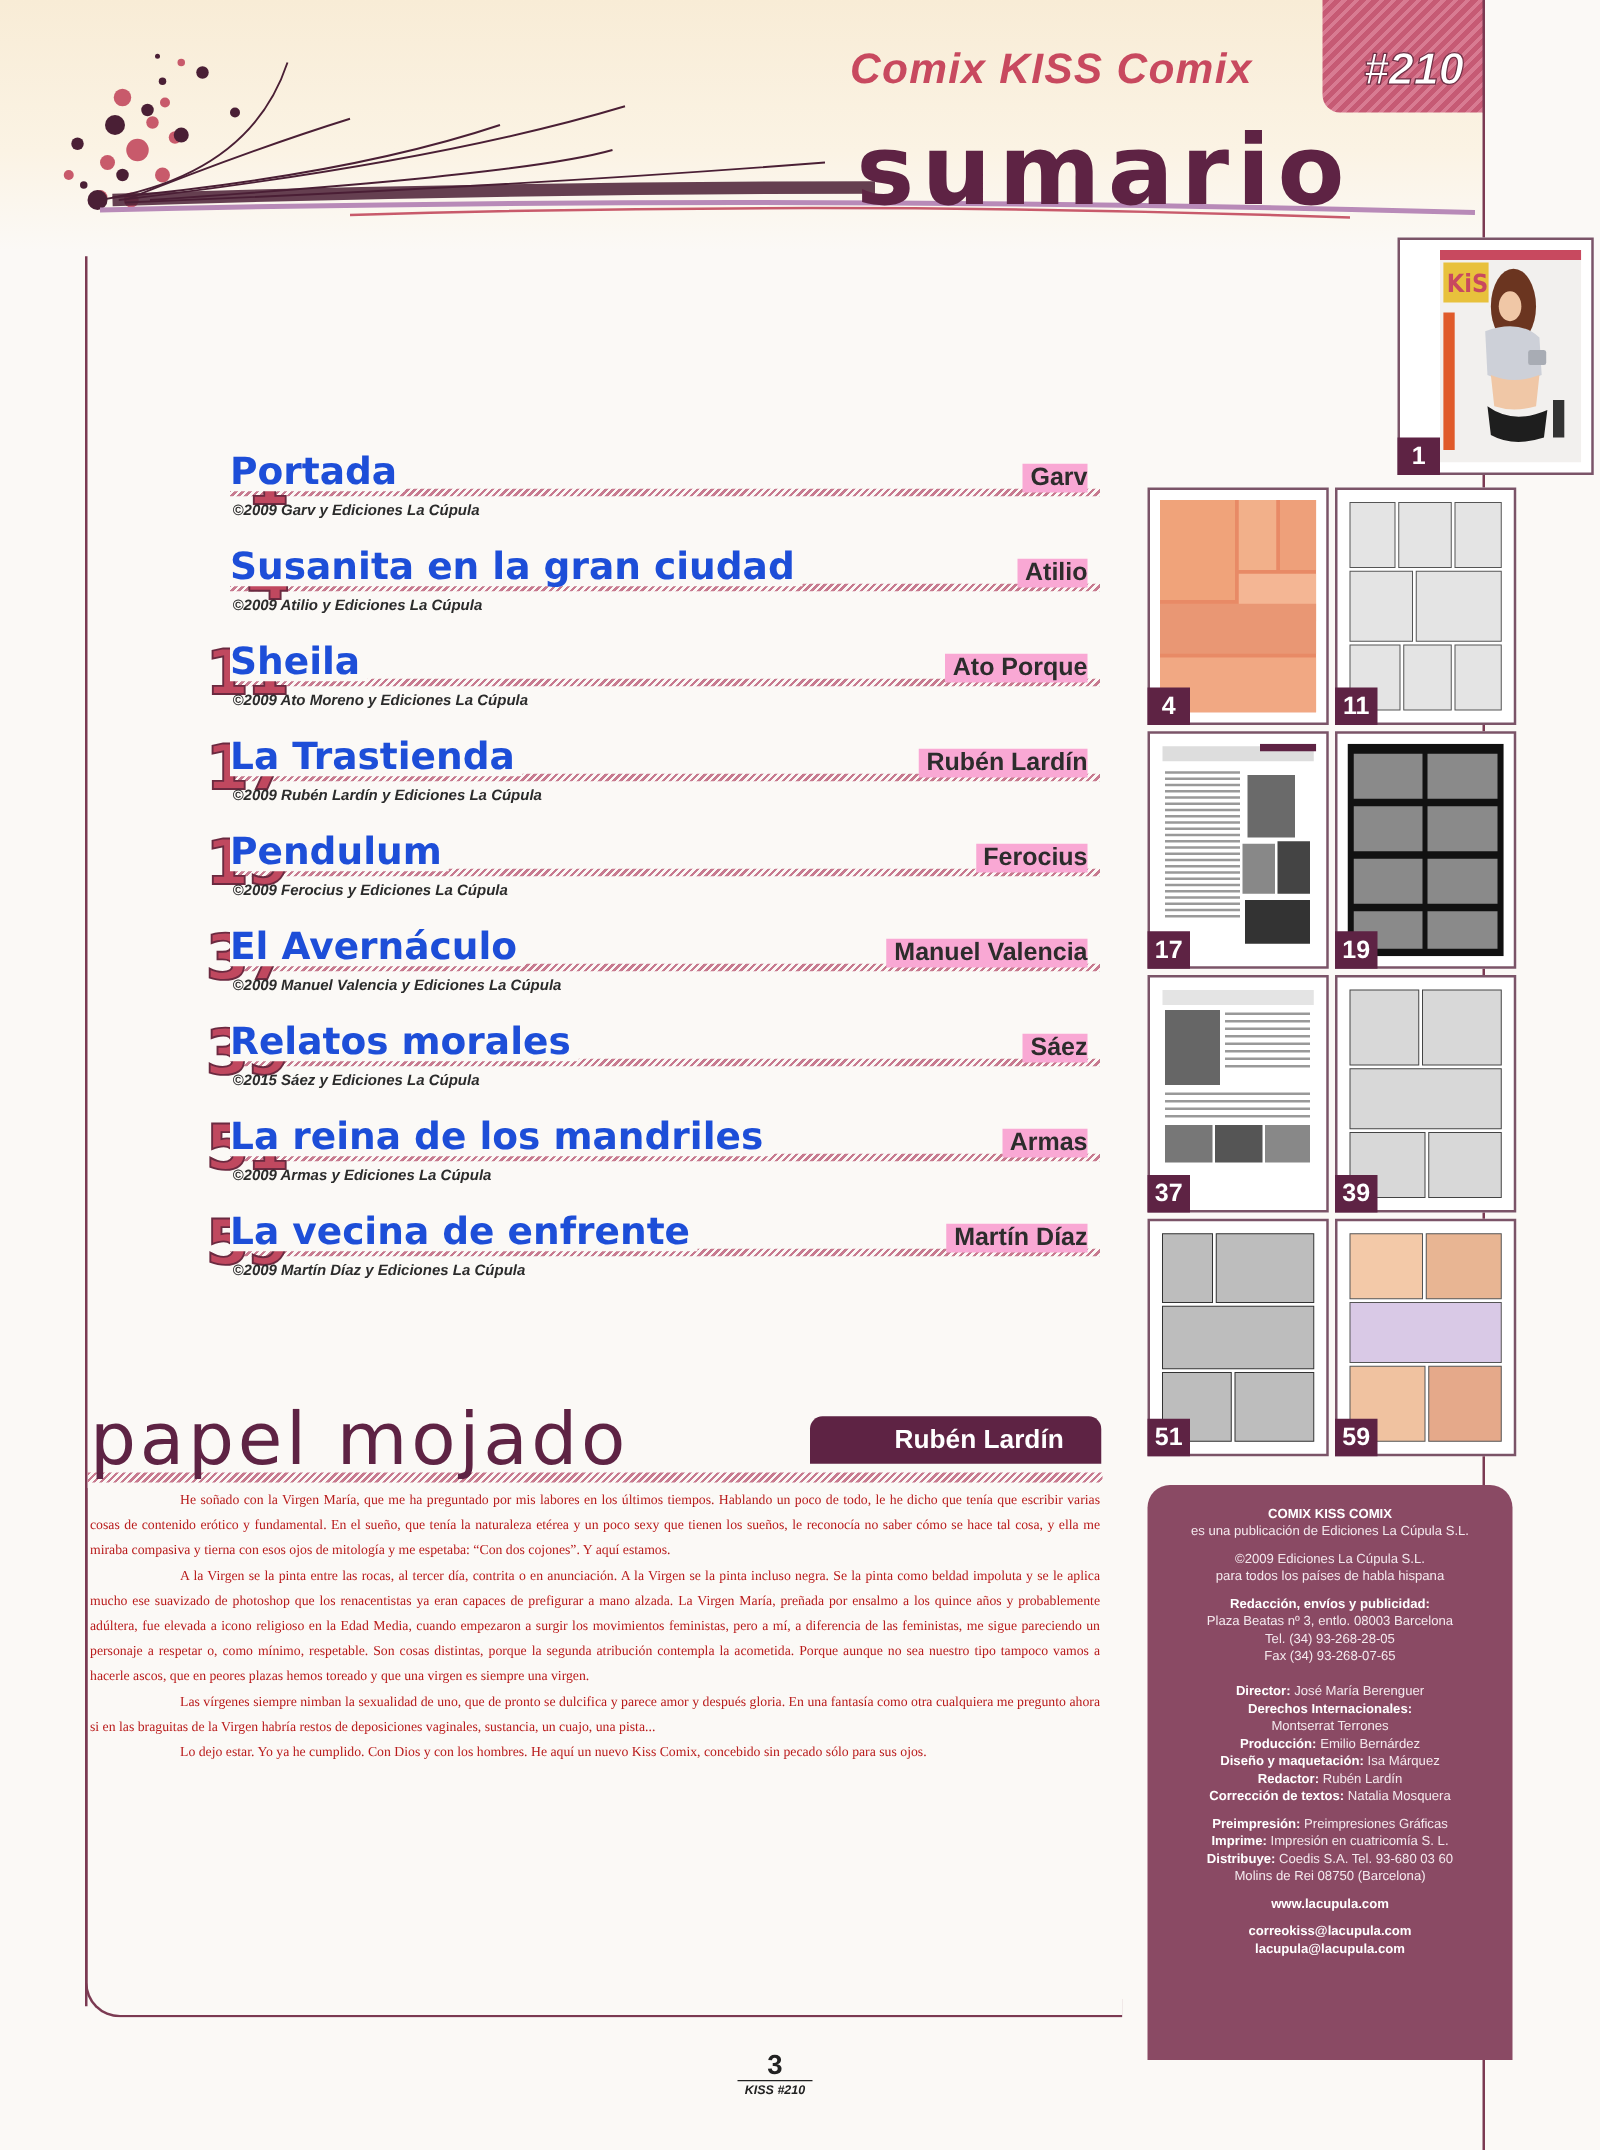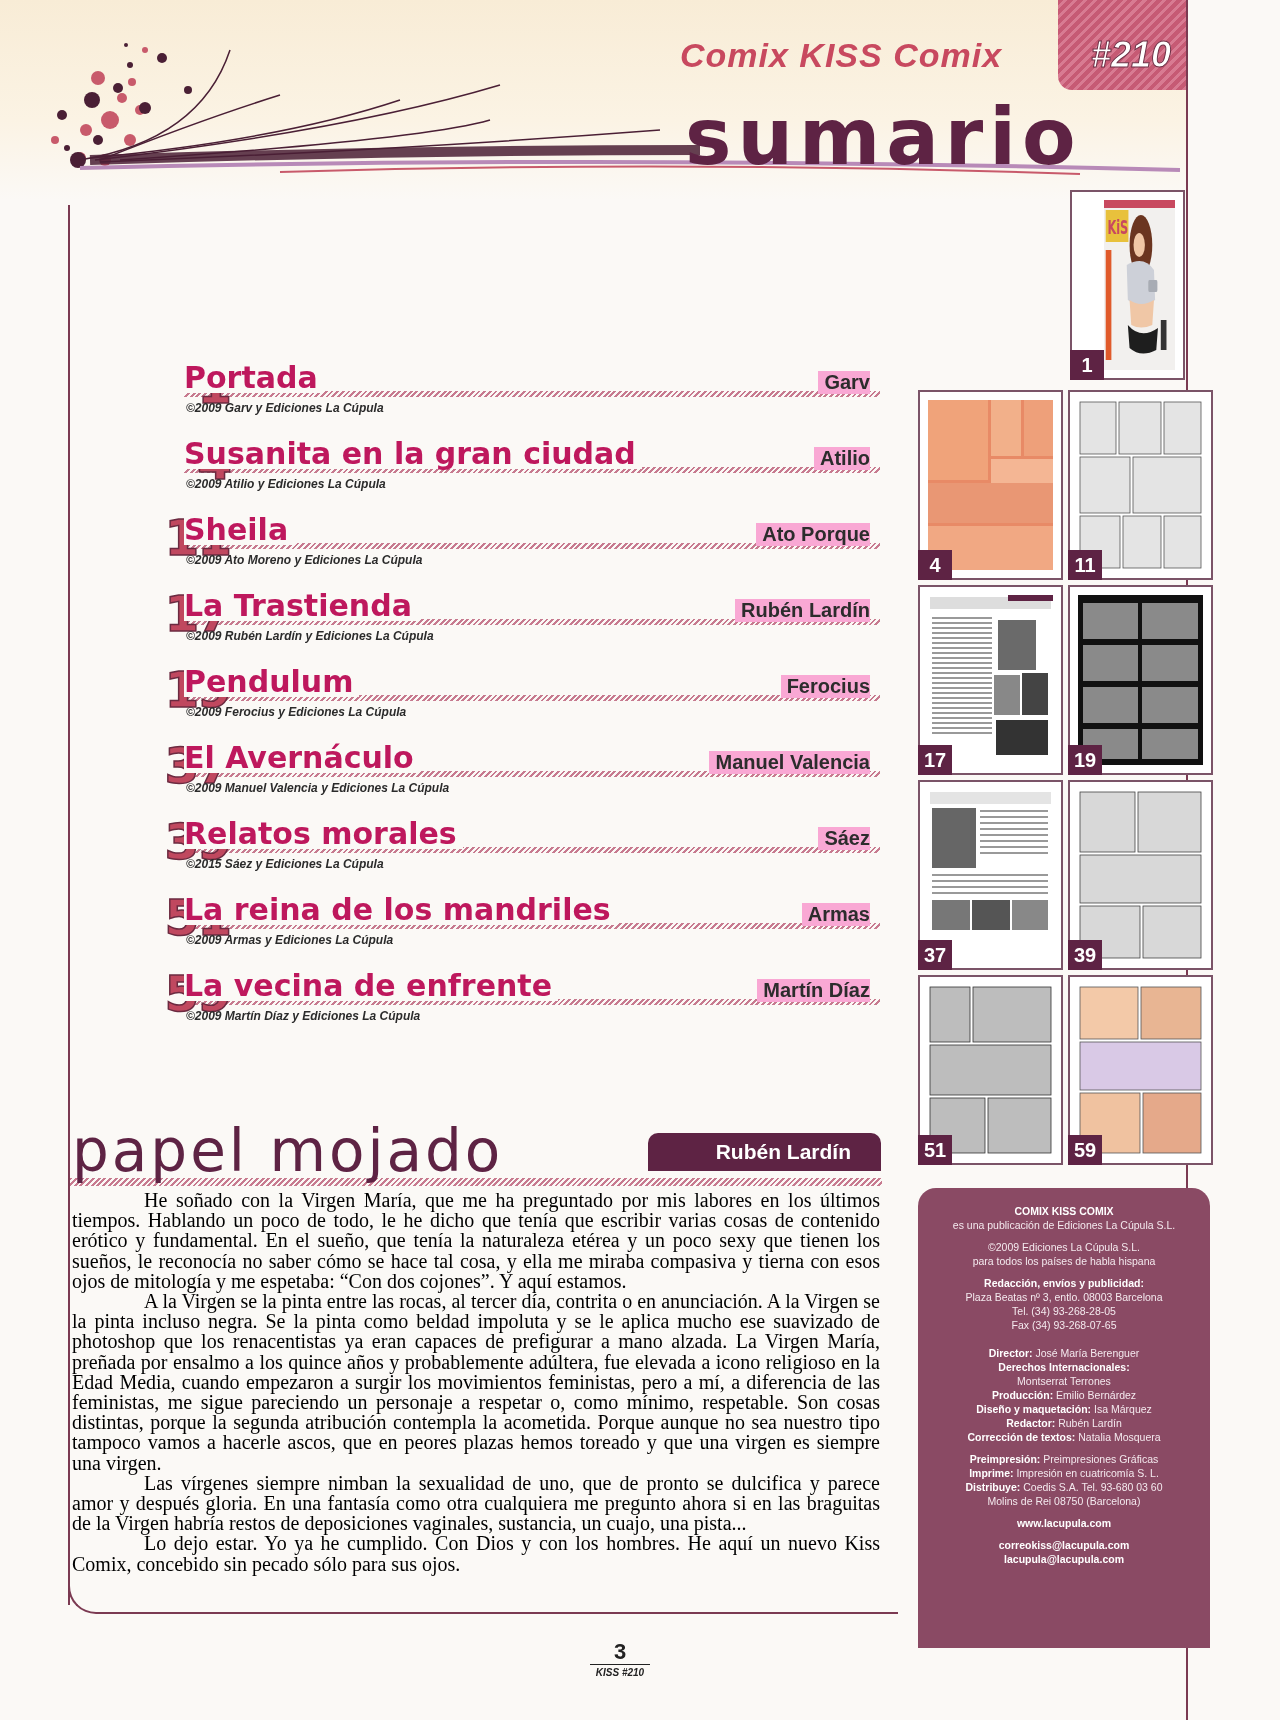--- a/index.html
+++ b/index.html
@@ -20,21 +20,21 @@
     font-style: italic; color: #fff; -webkit-text-stroke: 1px #6d2f45; }
   .page-heading { position: absolute; left: 685px; top: 98px; font-size: 78px; font-weight: bold; color: #5e2344;
     letter-spacing: 6px; line-height: 1; font-family: "DejaVu Sans", sans-serif; }
   .swoosh { position: absolute; left: 80px; top: 150px; width: 1100px; height: 30px; }
 
   
   .toc { position: absolute; left: 70px; top: 365px; width: 810px; }
   .toc-row { position: absolute; left: 0; width: 810px; height: 70px; }
   .toc-num { position: absolute; right: 650px; top: -4px; font-size: 50px; font-weight: bold; color: #c0485f;
     -webkit-text-stroke: 1.5px #6b2a40; font-family: "DejaVu Sans", sans-serif; letter-spacing: -2px; line-height: 1; }
-  .toc-title { position: absolute; left: 114px; top: -2px; font-size: 30px; font-weight: bold; color: #be185d;
+  .toc-title { position: absolute; left: 114px; top: -2px; font-size: 30px; font-weight: bold; color: #1d4ed8;
     font-family: "DejaVu Sans", sans-serif; line-height: 1; background: #fbf9f6; padding-right: 6px; z-index: 2; }
   .toc-line { position: absolute; left: 114px; top: 26px; width: 696px; height: 6px;
     background: repeating-linear-gradient(135deg, #c77a8f 0 2px, transparent 2px 4px); }
   .toc-author { position: absolute; right: 10px; top: 6px; font-size: 20px; font-weight: bold; color: #2c2c2c;
     background: #f9a8d4; padding-left: 6px; z-index: 2; }
   .toc-credit { position: absolute; left: 116px; top: 36px; font-size: 12px; font-style: italic; font-weight: bold; color: #2b2b2b; text-align: right; }
 
   
   .thumb { position: absolute; width: 128px; height: 180px; background: #fff; border: 2px solid #7b5468; padding: 8px; }
   .thumb-art { width: 100%; height: 100%; }
@@ -43,21 +43,21 @@
 
   
   .pm-title { position: absolute; left: 72px; top: 1122px; font-size: 58px; color: #5e2344; font-family: "DejaVu Sans", sans-serif;
     letter-spacing: 3px; line-height: 1; font-weight: normal; }
   .pm-rule { position: absolute; left: 70px; top: 1178px; width: 812px; height: 8px;
     background: repeating-linear-gradient(135deg, #c77a8f 0 2px, transparent 2px 4px); }
   .pm-author { position: absolute; left: 648px; top: 1133px; width: 233px; height: 38px; background: #5e2344;
     border-top-left-radius: 10px; border-top-right-radius: 10px; color: #fff; font-weight: bold; font-size: 21px;
     text-align: right; padding-right: 30px; line-height: 38px; }
   .pm-body { position: absolute; left: 72px; top: 1190px; width: 808px; font-family: "Liberation Serif", serif;
-    font-size: 20px; line-height: 20.2px; color: #000000; text-align: justify; }
+    font-size: 11px; line-height: 20.2px; color: #b91c1c; text-align: justify; }
   .pm-body p { text-indent: 72px; }
   .pm-frame { position: absolute; left: 68px; top: 1190px; width: 830px; height: 424px; border-left: 2px solid #7b3a52;
     border-bottom: 2px solid #7b3a52; border-bottom-left-radius: 28px; }
 
   
   .credits { position: absolute; left: 918px; top: 1188px; width: 292px; height: 460px; background: #8a4a64;
     border-top-left-radius: 18px; border-top-right-radius: 18px; color: #f4e9ee; text-align: center;
     font-size: 10.5px; line-height: 14px; padding-top: 16px; }
   .credits .grp { margin-bottom: 8px; }
   .credits b { color: #fff; }
@@ -180,21 +180,21 @@
   </div>
   <div class="toc-row" style="top:608px">
     <div class="toc-line"></div>
     <div class="toc-num">59</div>
     <div class="toc-title">La vecina de enfrente</div>
     <div class="toc-author">Martín Díaz</div>
     <div class="toc-credit">©2009 Martín Díaz y Ediciones La Cúpula</div>
   </div>
 </div>
 
-<div class="thumb" style="left:1070px; top:190px; width:115px; height:190px;padding-left:32px;">
+<div class="thumb" style="left:1118px; top:190px; width:157px; height:190px;padding-left:32px;">
   <svg class="thumb-art" viewBox="0 0 125 170" preserveAspectRatio="none">
     <rect width="125" height="170" fill="#f2f0ee"></rect>
     <rect x="0" y="0" width="125" height="8" fill="#c8495f"></rect>
     <rect x="3" y="10" width="40" height="32" fill="#e8c13c"></rect>
     <text x="6" y="34" font-size="20" font-weight="bold" fill="#c8495f" font-family="DejaVu Sans">KiS</text>
     <rect x="3" y="50" width="10" height="110" fill="#e05a2a"></rect>
     <ellipse cx="65" cy="45" rx="20" ry="30" fill="#6b3520"></ellipse>
     <ellipse cx="62" cy="45" rx="10" ry="12" fill="#f0c7a6"></ellipse>
     <path d="M40 65 Q70 55 88 70 L90 100 Q65 110 42 100 Z" fill="#cdd0d8"></path>
     <path d="M45 100 Q65 108 88 100 L85 125 Q65 130 48 125 Z" fill="#f0c7a6"></path>

